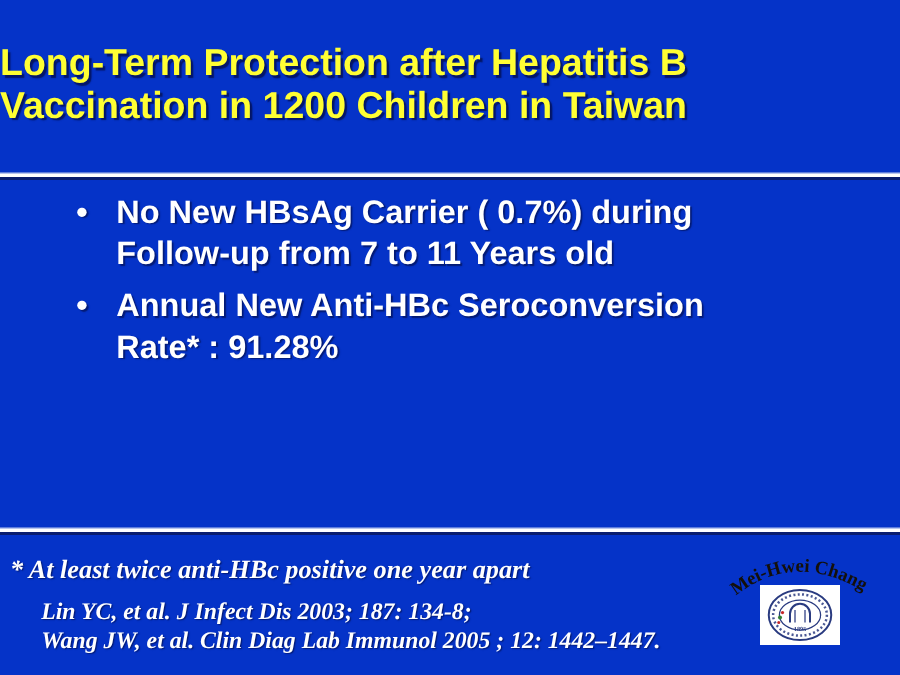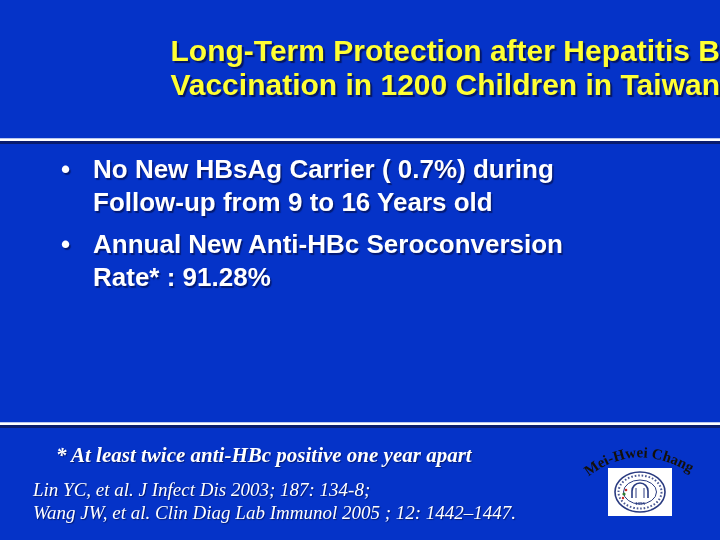--- a/index.html
+++ b/index.html
@@ -10,21 +10,21 @@
     font-family: "Liberation Sans", sans-serif;
     position: relative;
   }
   .slide {
     position: absolute; inset: 0;
     background: #0533C8;
   }
   .title {
     position: absolute;
     top: 34px; left: 0; right: 0;
-    text-align: right;
+    text-align: left;
     color: #FFFF33;
     font-size: 30px;
     font-weight: bold;
     line-height: 34px;
     white-space: pre-line;
     text-shadow: 2px 2px 1px rgba(4, 12, 70, 0.75);
     letter-spacing: 0px;
   }
   .divider {
     position: absolute; left: 0; right: 0;
@@ -65,29 +65,28 @@
   .footnote {
     position: absolute;
     top: 443px; left: 8px;
     color: #ffffff;
     font-family: "Liberation Serif", serif;
     font-size: 21px;
     font-weight: bold;
     font-style: italic;
     line-height: 24px;
     text-shadow: 1px 1px 1px rgba(3, 10, 60, 0.6);
-    margin-left: 48px;
   }
   .citations {
     position: absolute;
     top: 478px; left: 33px;
     color: #ffffff;
     font-family: "Liberation Serif", serif;
     font-size: 19px;
-    font-weight: normal;
+    font-weight: bold;
     font-style: italic;
     line-height: 23px;
     white-space: pre-line;
     text-shadow: 1px 1px 1px rgba(3, 10, 60, 0.6);
   }
   .logo {
     position: absolute;
     top: 438px; left: 583px;
     width: 110px; height: 95px;
   }
@@ -98,21 +97,21 @@
 
 <div class="slide">
 
   <div class="title">Long-Term Protection after Hepatitis B
 Vaccination in 1200 Children in Taiwan</div>
 
   <div class="divider divider-top"></div>
 
   <ul class="bullets">
     <li>No New HBsAg Carrier ( 0.7%)  during
-Follow-up from 9 to 16 Years old</li>
+Follow-up from 7 to 11 Years old</li>
     <li>Annual New Anti-HBc Seroconversion
 Rate* : 91.28%</li>
   </ul>
 
   <div class="divider divider-bottom"></div>
 
   <div class="footnote">* At least twice anti-HBc positive one year apart</div>
 
   <div class="citations">Lin YC, et al.  J Infect Dis 2003; 187: 134-8;
 Wang JW, et al. Clin Diag Lab Immunol 2005 ; 12: 1442–1447.</div>

